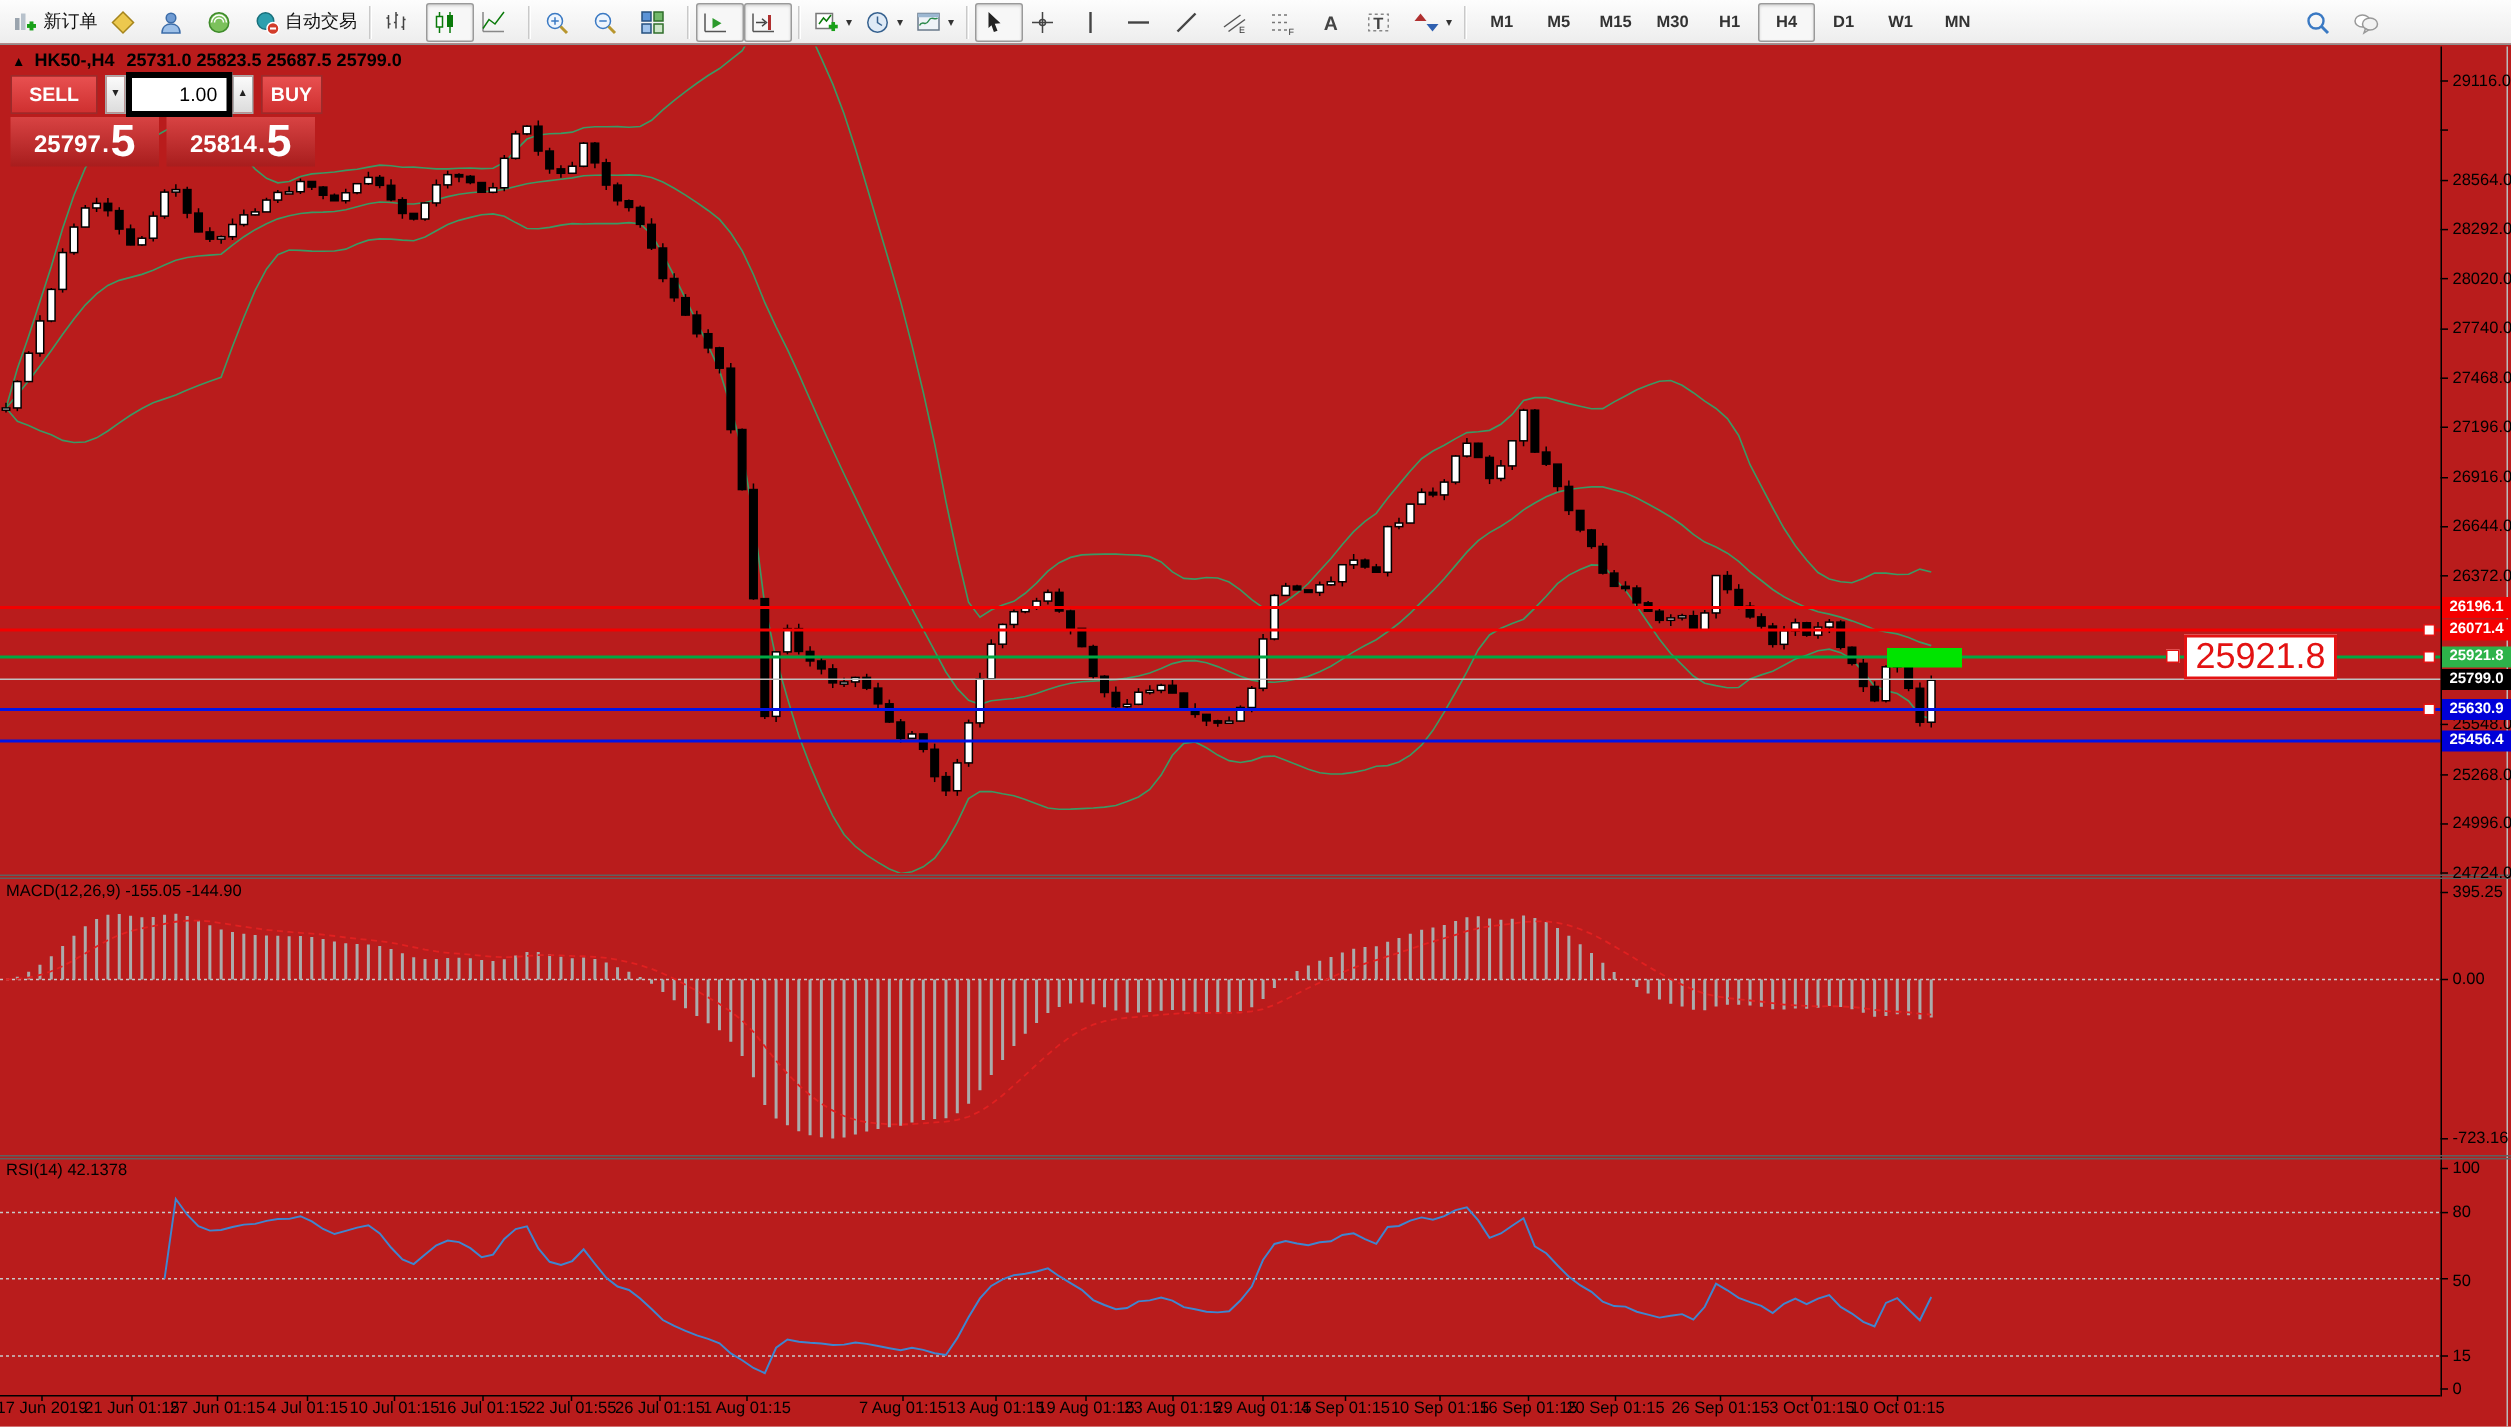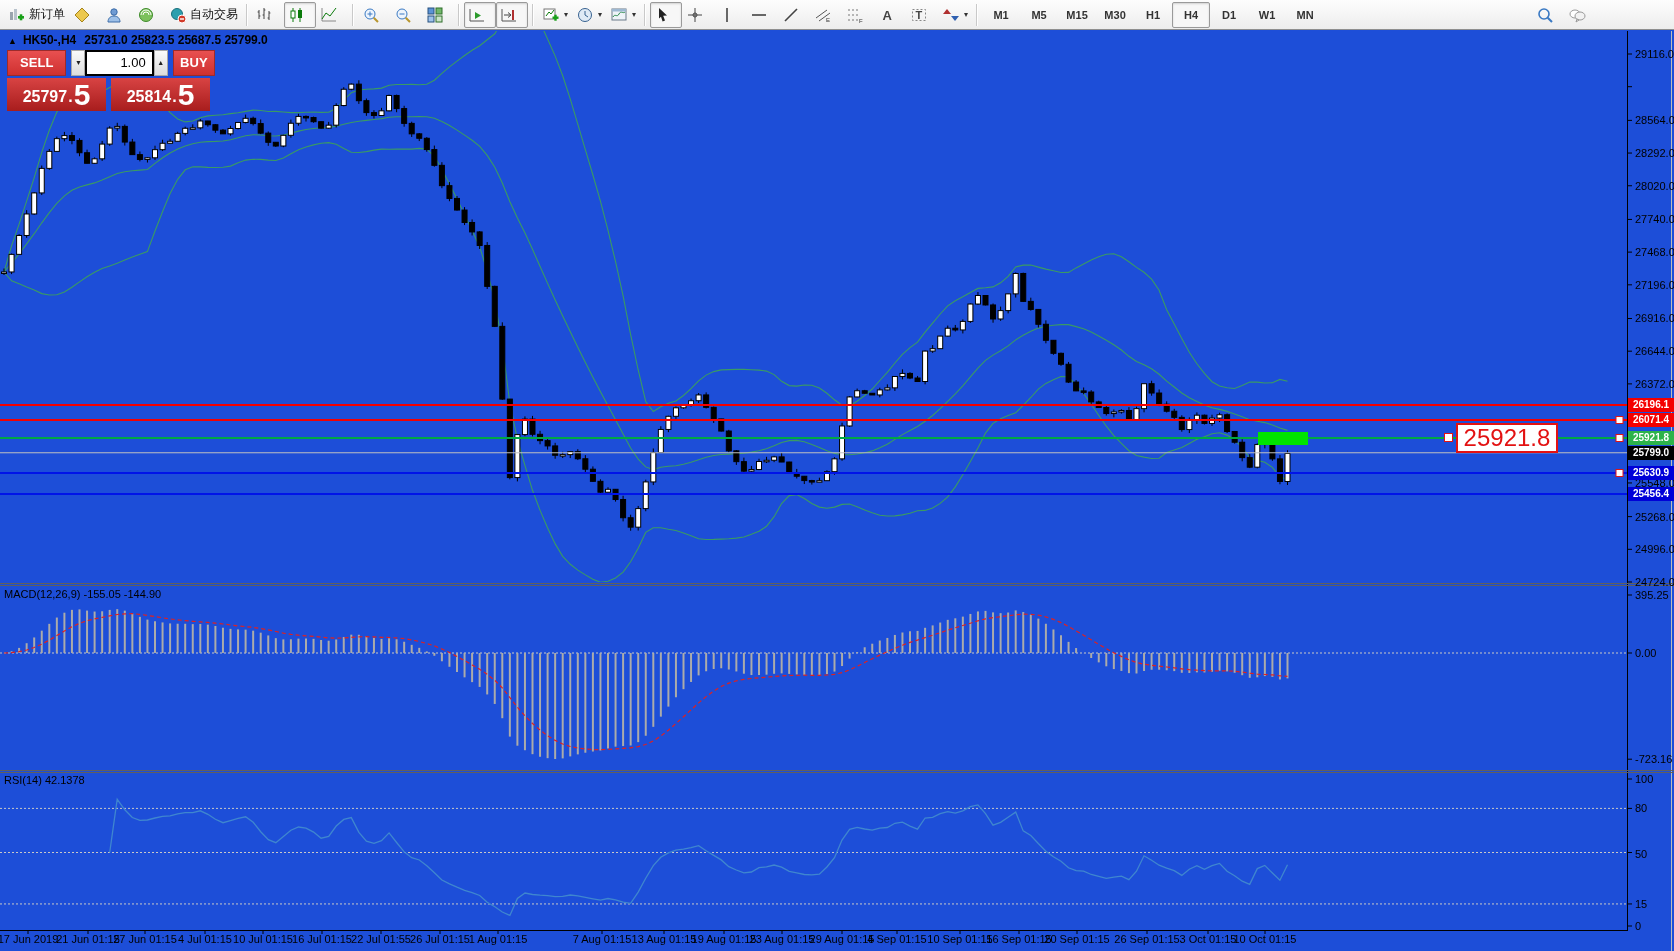--- a/index.html
+++ b/index.html
@@ -1,17 +1,17 @@
 <!DOCTYPE html>
 <html><head>
 <meta charset="utf-8">
 <style>
   html,body{margin:0;padding:0;width:1674px;height:951px;overflow:hidden;
     font-family:"Liberation Sans","DejaVu Sans",sans-serif;background:#fff;}
-  #stage{position:absolute;top:0;left:0;width:1674px;height:951px;background:#1d4ed8;text-decoration:underline;}
+  #stage{position:absolute;top:0;left:0;width:1674px;height:951px;background:#b91c1c;text-decoration:underline;}
   #plot{position:absolute;top:0;left:0;}
 
   
   #toolbar{position:absolute;top:0;left:0;width:1674px;height:30px;z-index:40;
     background:linear-gradient(180deg,#fdfdfd,#ededed);
     border-bottom:1px solid #8f8f8f;display:flex;align-items:center;padding-left:4px;box-sizing:border-box;}
   .tb-group{display:flex;align-items:center;height:30px;}
   .tb-sep{width:1px;height:22px;background:#c9c9c9;border-right:1px solid #fff;margin:0 4px;}
   .tb-btn{display:flex;align-items:center;gap:3px;height:24px;min-width:24px;padding:0 3px;
     border:1px solid transparent;border-radius:2px;background:transparent;font-size:12px;color:#222;cursor:default;}
@@ -28,21 +28,21 @@
   .ind-label{position:absolute;left:4px;font-size:11px;color:#000;z-index:20;}
 
   
   #trade-panel{position:absolute;left:7px;top:50px;width:208px;z-index:30;}
   .tp-row1{display:flex;align-items:center;height:25px;}
   .tp-btn{height:24px;border:1px solid #9c2b2b;background:linear-gradient(180deg,#e85050,#cf3030);
     color:#fff;font-size:13px;font-weight:bold;display:flex;align-items:center;justify-content:center;}
   .tp-sell{width:67px;}.tp-buy{width:47px;margin-left:5px;}
   .tp-step{width:14px;height:24px;background:linear-gradient(180deg,#fbfbfb,#dcdcdc);
     border:1px solid #a8a8a8;color:#222;font-size:7px;display:flex;align-items:center;justify-content:center;}
-  .tp-field{width:68px;height:22px;border:2px solid #000000;background:#fff;font-size:13px;color:#000;
+  .tp-field{width:68px;height:22px;border:4px solid #000000;background:#fff;font-size:13px;color:#000;
     display:flex;align-items:center;justify-content:flex-end;padding-right:6px;}
   .tp-row2{display:flex;margin-top:3px;}
   .tp-price{width:99px;height:33px;background:linear-gradient(180deg,#d84343,#a81d1d);
     color:#fff;display:flex;align-items:flex-end;justify-content:center;padding-bottom:1px;box-sizing:border-box;}
   .tp-price+.tp-price{margin-left:5px;}
   .tp-price .sm{font-size:16px;font-weight:bold;line-height:26px;}
   .tp-price .dot{font-size:16px;font-weight:bold;line-height:26px;margin:0 1px;}
   .tp-price .big{font-size:30px;font-weight:bold;line-height:30px;}
 
   

